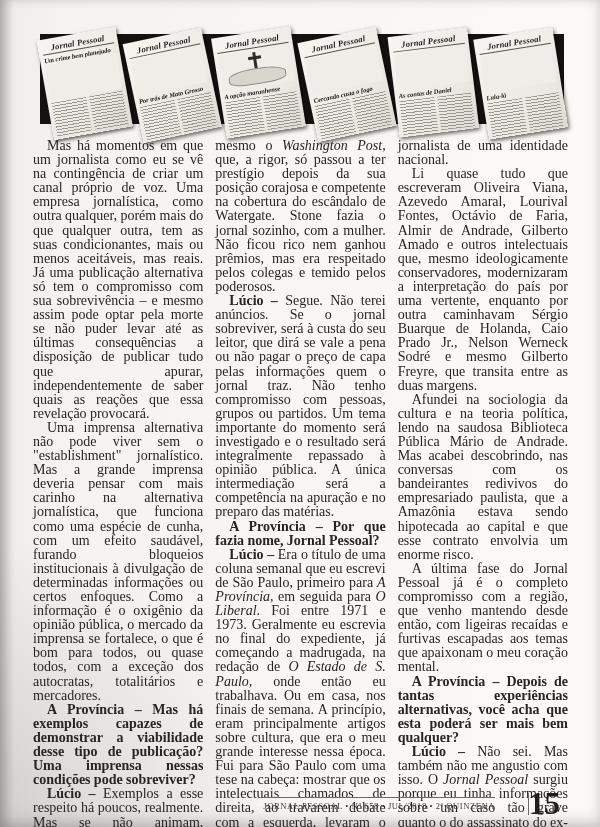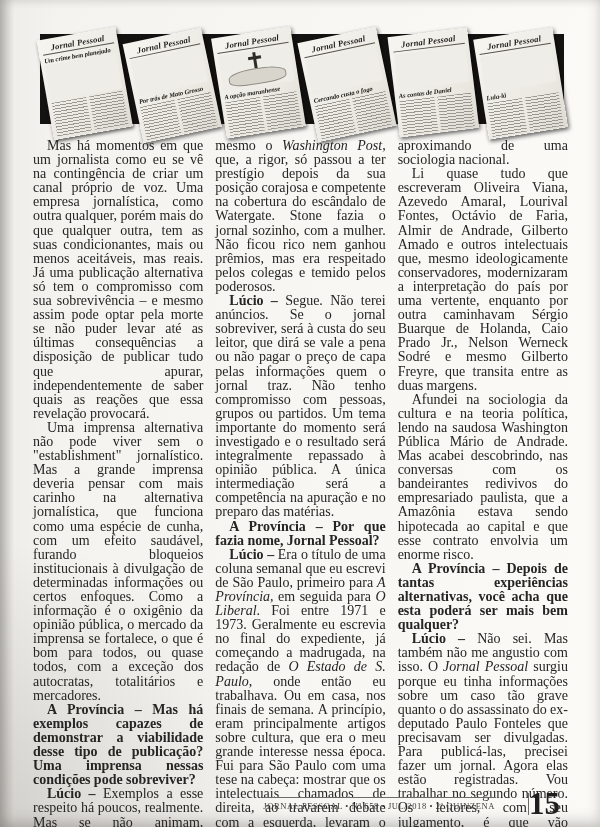--- a/index.html
+++ b/index.html
@@ -185,23 +185,24 @@
         <p class="q">A Província – Mas há exemplos capazes de demonstrar a viabilidade desse tipo de publicação? Uma imprensa nessas condições pode sobreviver?</p>
         <p class="body"><b>Lúcio –</b> Exemplos a esse respeito há poucos, realmente. Mas se não animam, representam um desafio encorajador para os que têm fibra e estão dispostos a assumir os riscos. Tenho guardado comigo um exemplar do <i>I. F. Stone's Weekly</i>, um semanário que o jornalista I. F. Stone publicou durante 19 anos nos Estados Unidos. Com tiragem pequena, foi um jornalzinho único: publicou coisas que nenhum outro jornal publicava,</p>
       </div>
       <div class="col">
         <p class="cont">mesmo o <i>Washington Post</i>, que, a rigor, só passou a ter prestígio depois da sua posição corajosa e competente na cobertura do escândalo de Watergate. Stone fazia o jornal sozinho, com a mulher. Não ficou rico nem ganhou prêmios, mas era respeitado pelos colegas e temido pelos poderosos.</p>
         <p class="body"><b>Lúcio –</b> Segue. Não terei anúncios. Se o jornal sobreviver, será à custa do seu leitor, que dirá se vale a pena ou não pagar o preço de capa pelas informações quem o jornal traz. Não tenho compromisso com pessoas, grupos ou partidos. Um tema importante do momento será investigado e o resultado será integralmente repassado à opinião pública. A única intermediação será a competência na apuração e no preparo das matérias.</p>
         <p class="q">A Província – Por que fazia nome, Jornal Pessoal?</p>
         <p class="body"><b>Lúcio –</b> Era o título de uma coluna semanal que eu escrevi de São Paulo, primeiro para <i>A Província</i>, em seguida para <i>O Liberal</i>. Foi entre 1971 e 1973. Geralmente eu escrevia no final do expediente, já começando a madrugada, na redação de <i>O Estado de S. Paulo</i>, onde então eu trabalhava. Ou em casa, nos finais de semana. A princípio, eram principalmente artigos sobre cultura, que era o meu grande interesse nessa época. Fui para São Paulo com uma tese na cabeça: mostrar que os intelectuais chamados de direita, ao travarem debate com a esquerda, levaram o país a se renovar mental mente, se</p>
       </div>
       <div class="col">
-        <p class="cont">aproximando de uma sociologia nacional.</p>
+        <p class="cont">jornalista de uma identidade nacional.</p>
         <p class="body">Li quase tudo que escreveram Oliveira Viana, Azevedo Amaral, Lourival Fontes, Octávio de Faria, Almir de Andrade, Gilberto Amado e outros intelectuais que, mesmo ideologicamente conservadores, modernizaram a interpretação do país por uma vertente, enquanto por outra caminhavam Sérgio Buarque de Holanda, Caio Prado Jr., Nelson Werneck Sodré e mesmo Gilberto Freyre, que transita entre as duas margens.</p>
-        <p class="body">Afundei na sociologia da cultura e na teoria política, lendo na saudosa Washington Pública Mário de Andrade. Mas acabei descobrindo, nas conversas com os bandeirantes redivivos do empresariado paulista, que a Amazônia estava sendo hipotecada ao capital e que esse contrato envolvia um enorme risco.</p>
+        <p class="body">Afundei na sociologia da cultura e na teoria política, lendo na saudosa Biblioteca Pública Mário de Andrade. Mas acabei descobrindo, nas conversas com os bandeirantes redivivos do empresariado paulista, que a Amazônia estava sendo hipotecada ao capital e que esse contrato envolvia um enorme risco.</p>
+        <p class="body">A última fase do Jornal Pessoal já é o completo compromisso com a região, que venho mantendo desde então, com ligeiras recaídas e furtivas escapadas aos temas que apaixonam o meu coração mental.</p>
         <p class="q">A Província – Depois de tantas experiências alternativas, você acha que esta poderá ser mais bem qualquer?</p>
         <p class="body"><b>Lúcio –</b> Não sei. Mas também não me angustio com isso. O <i>Jornal Pessoal</i> surgiu porque eu tinha informações sobre um caso tão grave quanto o do assassinato do ex-deputado Paulo Fonteles que precisavam ser divulgadas. Para publicá-las, precisei fazer um jornal. Agora elas estão registradas. Vou trabalhar no segundo número. Os leitores, com seu julgamento, é que vão responder à pergunta fundamental: se o <i>Jornal Pessoal</i> merece ou não continuar existindo. Eu apenas cumprirei a decisão dessa resposta.</p>
       </div>
     </div>
 
   <div class="footer">
     <span class="journal-line">JORNAL PESSOAL • Nº 658 • JUL/2018 • 2ª QUINZENA</span>
     <span class="page-num">15</span>
   </div>
 

